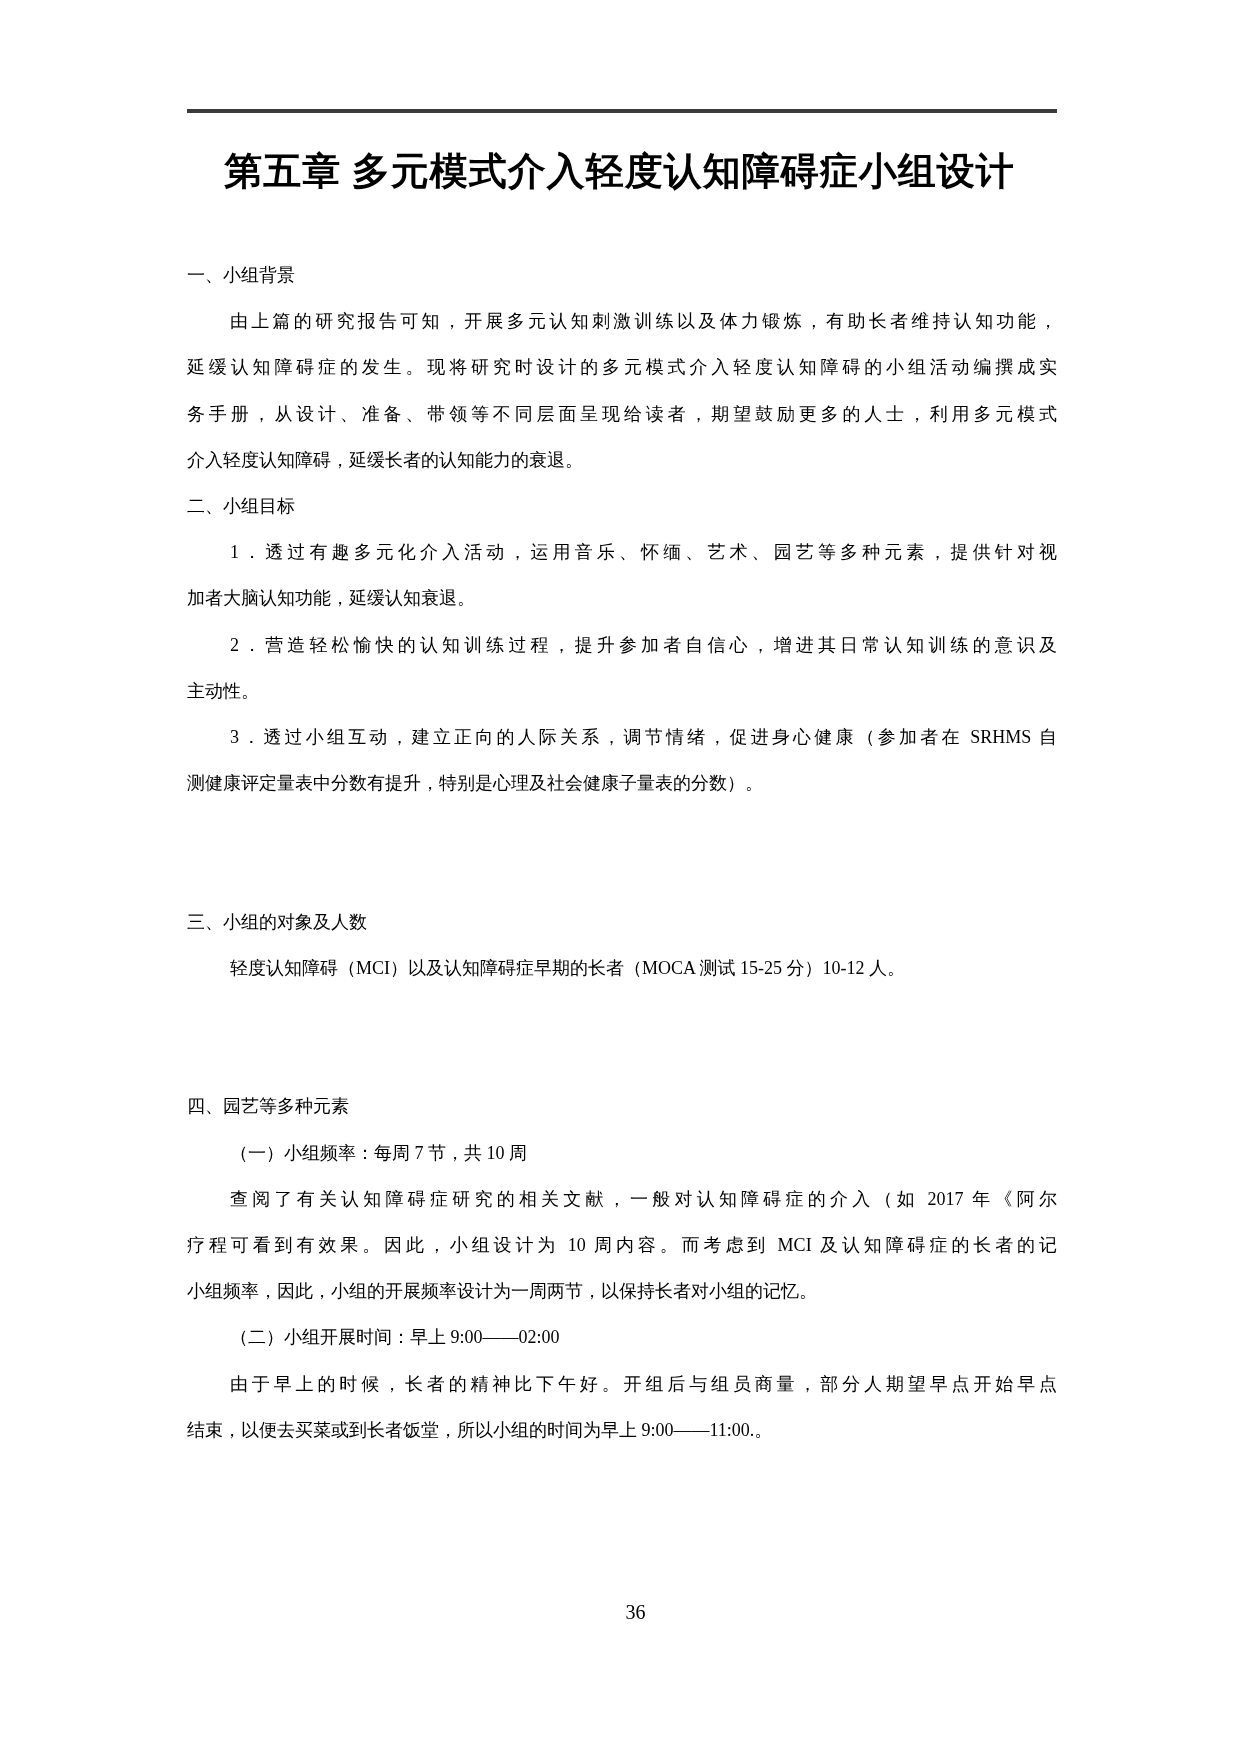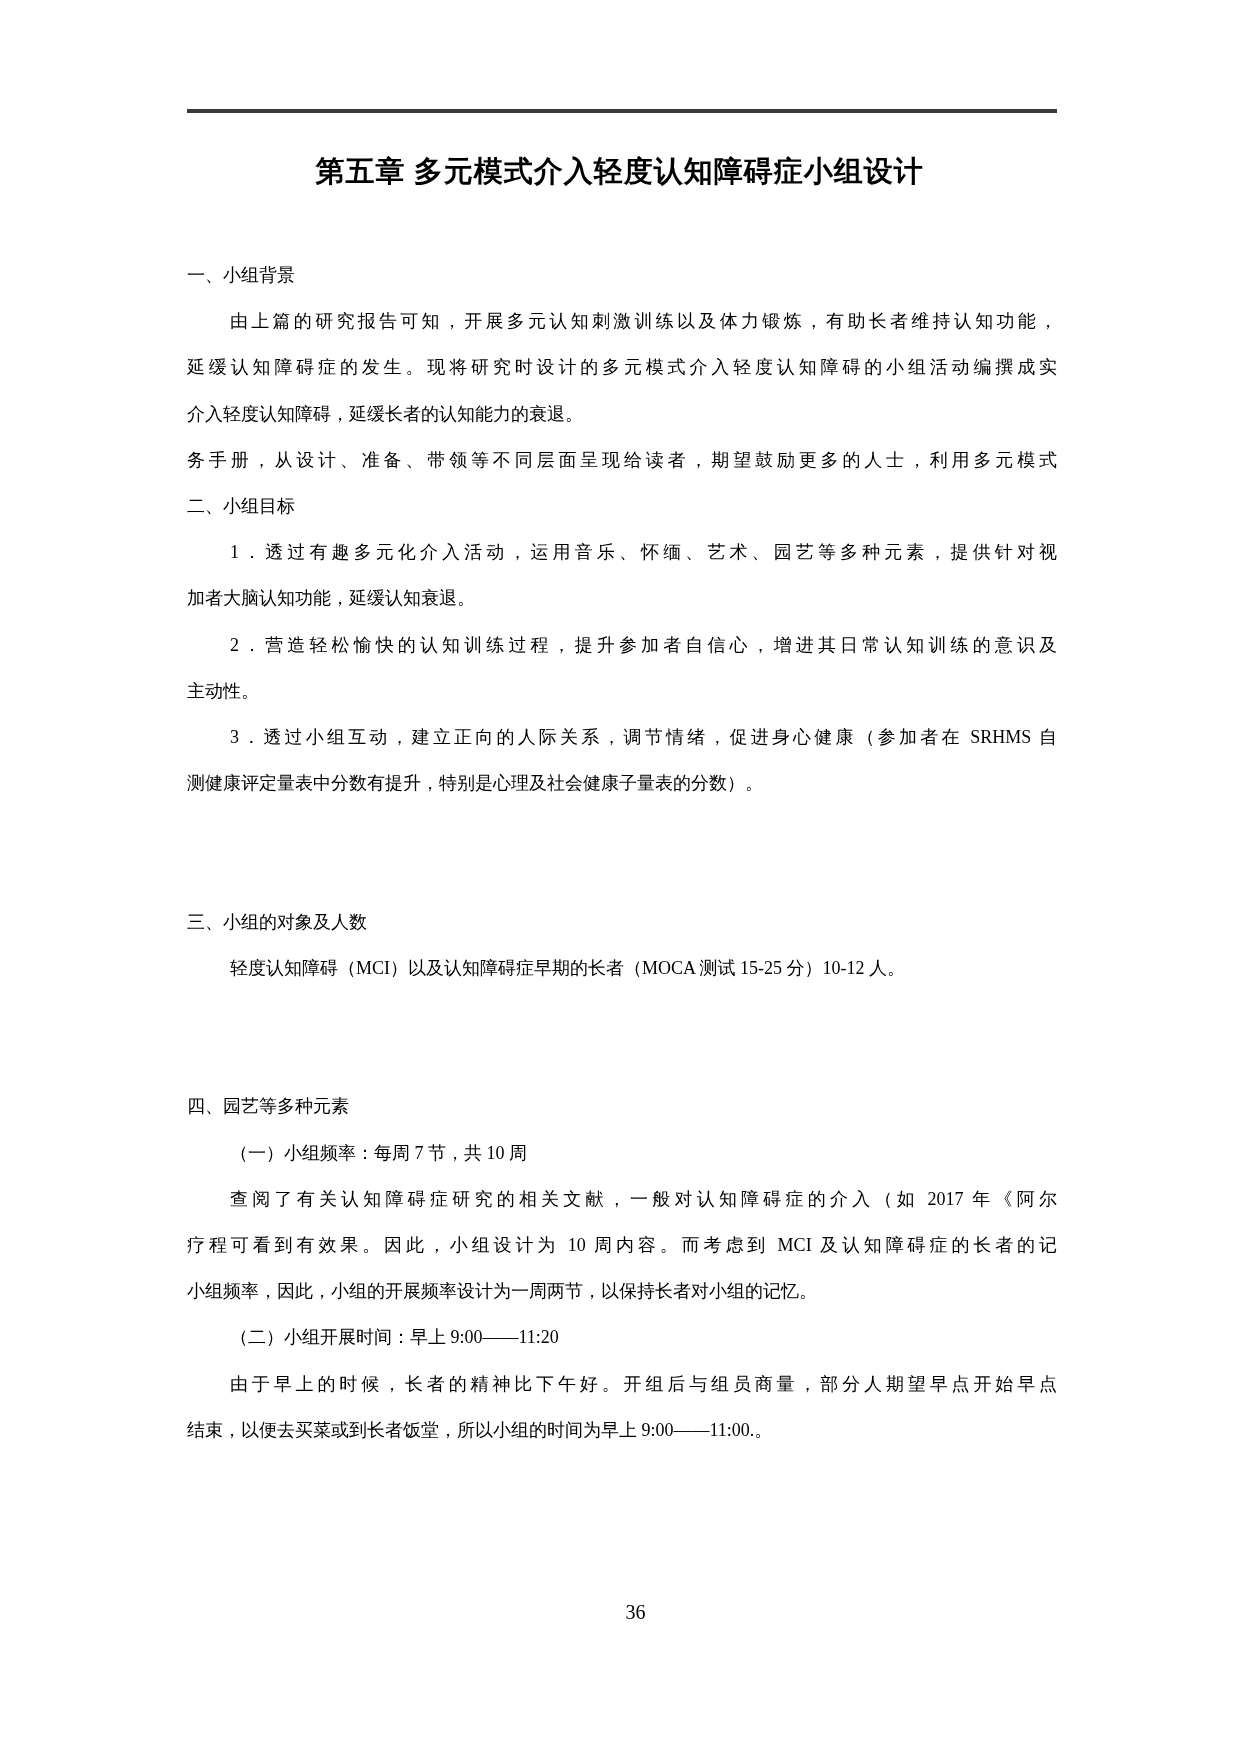--- a/index.html
+++ b/index.html
@@ -15,21 +15,21 @@
     position:absolute;
     left:187px; top:109px;
     width:870px; height:4px;
     background:#3a3a3a;
   }
   .chapter-title {
     position:absolute;
     left:100px; top:151px;
     width:1039px;
     text-align:center;
-    font-size:29px;
+    font-size:38px;
     font-weight:bold;
     line-height:40px;
     letter-spacing:1px;
     white-space:nowrap;
   }
   .content {
     position:absolute;
     left:187px; top:252px;
     width:870px;
     font-size:18px;
@@ -59,40 +59,40 @@
 <div class="page">
 
   <div class="header-rule"></div>
 
   <div class="chapter-title">第五章 多元模式介入轻度认知障碍症小组设计</div>
 
   <div class="content">
     <div class="line">一、小组背景</div>
     <div class="line indent j">由上篇的研究报告可知，开展多元认知刺激训练以及体力锻炼，有助长者维持认知功能，</div>
     <div class="line j">延缓认知障碍症的发生。现将研究时设计的多元模式介入轻度认知障碍的小组活动编撰成实</div>
+    <div class="line j">务手册，从设计、准备、带领等不同层面呈现给读者，期望鼓励更多的人士，利用多元模式</div>
     <div class="line">介入轻度认知障碍，延缓长者的认知能力的衰退。</div>
-    <div class="line j">务手册，从设计、准备、带领等不同层面呈现给读者，期望鼓励更多的人士，利用多元模式</div>
     <div class="line">二、小组目标</div>
     <div class="line indent j">1．透过有趣多元化介入活动，运用音乐、怀缅、艺术、园艺等多种元素，提供针对视</div>
     <div class="line">加者大脑认知功能，延缓认知衰退。</div>
     <div class="line indent j">2．营造轻松愉快的认知训练过程，提升参加者自信心，增进其日常认知训练的意识及</div>
     <div class="line">主动性。</div>
     <div class="line indent j">3．透过小组互动，建立正向的人际关系，调节情绪，促进身心健康（参加者在 SRHMS 自</div>
     <div class="line">测健康评定量表中分数有提升，特别是心理及社会健康子量表的分数）。</div>
     <div class="line"></div>
     <div class="line"></div>
     <div class="line">三、小组的对象及人数</div>
     <div class="line indent">轻度认知障碍（MCI）以及认知障碍症早期的长者（MOCA 测试 15-25 分）10-12 人。</div>
     <div class="line"></div>
     <div class="line"></div>
     <div class="line">四、园艺等多种元素</div>
     <div class="line indent">（一）小组频率：每周 7 节，共 10 周</div>
     <div class="line indent j">查阅了有关认知障碍症研究的相关文献，一般对认知障碍症的介入（如 2017 年《阿尔</div>
     <div class="line j">疗程可看到有效果。因此，小组设计为 10 周内容。而考虑到 MCI 及认知障碍症的长者的记</div>
     <div class="line">小组频率，因此，小组的开展频率设计为一周两节，以保持长者对小组的记忆。</div>
-    <div class="line indent">（二）小组开展时间：早上 9:00——11:20</div>
+    <div class="line indent">（二）小组开展时间：早上 9:00——02:00</div>
     <div class="line indent j">由于早上的时候，长者的精神比下午好。开组后与组员商量，部分人期望早点开始早点</div>
     <div class="line">结束，以便去买菜或到长者饭堂，所以小组的时间为早上 9:00——11:00.。</div>
   </div>
 
   <div class="page-number">36</div>
 
 </div>
 
 </body></html>

